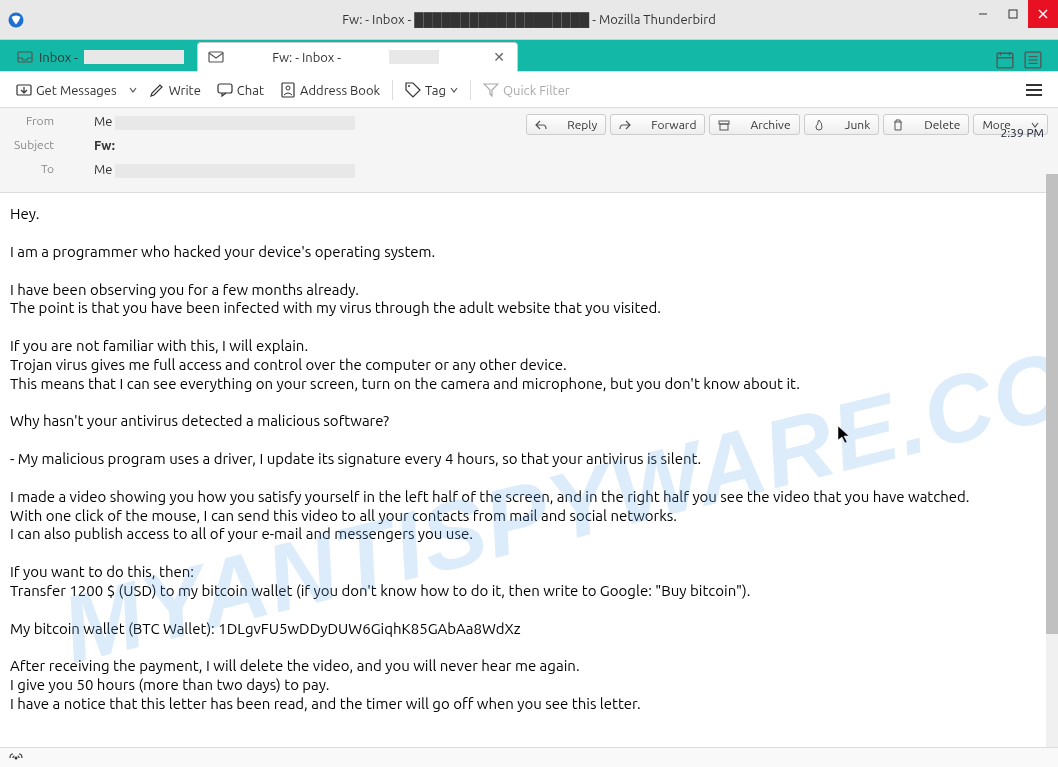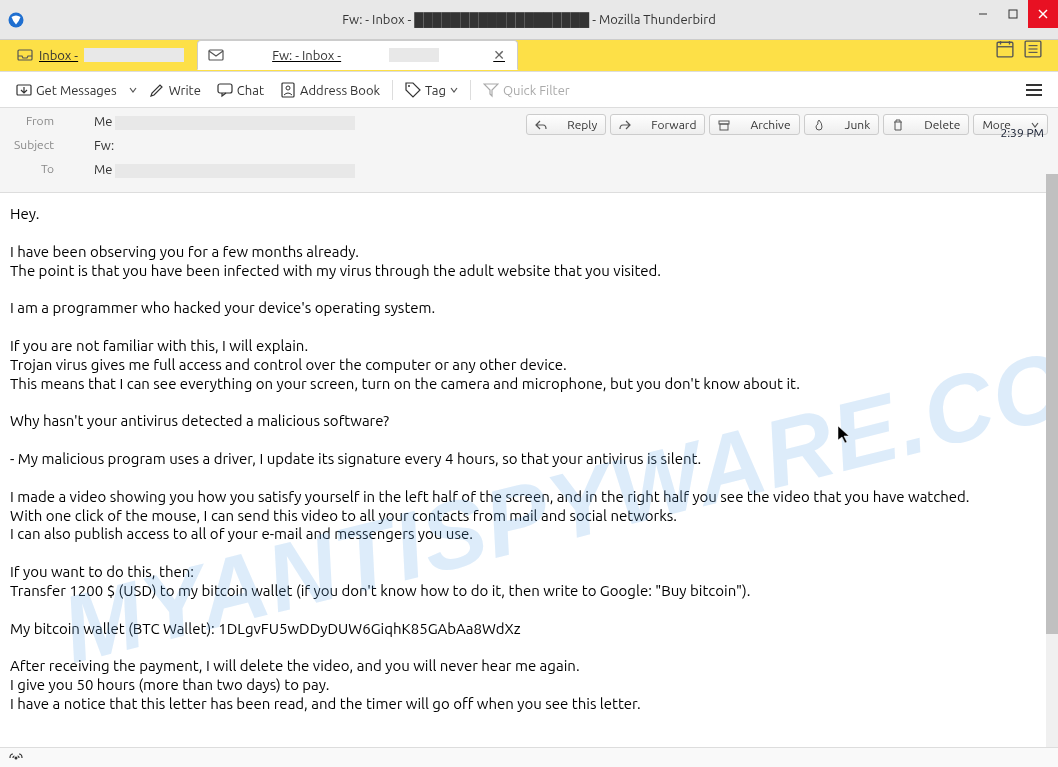--- a/index.html
+++ b/index.html
@@ -55,26 +55,25 @@
       justify-content: center;
       font-size: 14px;
       cursor: pointer;
     }
     .window-btn.close {
       background: #e81123;
       color: #fff;
     }
     .tabbar {
       height: 32px;
-      background: #fde047;
+      background: #14b8a6;
       border-bottom: 1px solid #ddd;
       display: flex;
-      align-items: flex-start;
+      align-items: flex-end;
       padding: 0 6px;
-      text-decoration: underline;
     }
     .tab {
       display: flex;
       align-items: center;
       padding: 6px 10px;
       font-size: 13px;
       color: #333;
       border: 1px solid transparent;
       border-bottom: none;
       margin-right: 2px;
@@ -172,21 +171,21 @@
       color: #888;
       padding-right: 8px;
       font-size: 12px;
     }
     .header-value {
       color: #333;
       flex: 1;
       margin-left: 32px;
     }
     .header-value.bold {
-      font-weight: normal;
+      font-weight: bold;
     }
     .redacted {
       display: inline-block;
       background: #e8e8e8;
       height: 14px;
       vertical-align: middle;
     }
     .action-buttons {
       position: absolute;
       right: 10px;
@@ -469,23 +468,23 @@
       <span>Me </span>
       <span class="redacted" style="width:240px"></span>
     </div>
   </div>
   <div class="time-stamp">2:39 PM</div>
 </div>
 
 <div class="body-area">
   <div class="watermark">MYANTISPYWARE.COM</div>
   <p>Hey.</p>
+  <p>I am a programmer who hacked your device's operating system.</p>
   <p>I have been observing you for a few months already.
 The point is that you have been infected with my virus through the adult website that you visited.</p>
-  <p>I am a programmer who hacked your device's operating system.</p>
   <p>If you are not familiar with this, I will explain.
 Trojan virus gives me full access and control over the computer or any other device.
 This means that I can see everything on your screen, turn on the camera and microphone, but you don't know about it.</p>
   <p>Why hasn't your antivirus detected a malicious software?</p>
   <p>- My malicious program uses a driver, I update its signature every 4 hours, so that your antivirus is silent.</p>
   <p>I made a video showing you how you satisfy yourself in the left half of the screen, and in the right half you see the video that you have watched.
 With one click of the mouse, I can send this video to all your contacts from mail and social networks.
 I can also publish access to all of your e-mail and messengers you use.</p>
   <p>If you want to do this, then:
 Transfer 1200 $ (USD) to my bitcoin wallet (if you don't know how to do it, then write to Google: "Buy bitcoin").</p>

